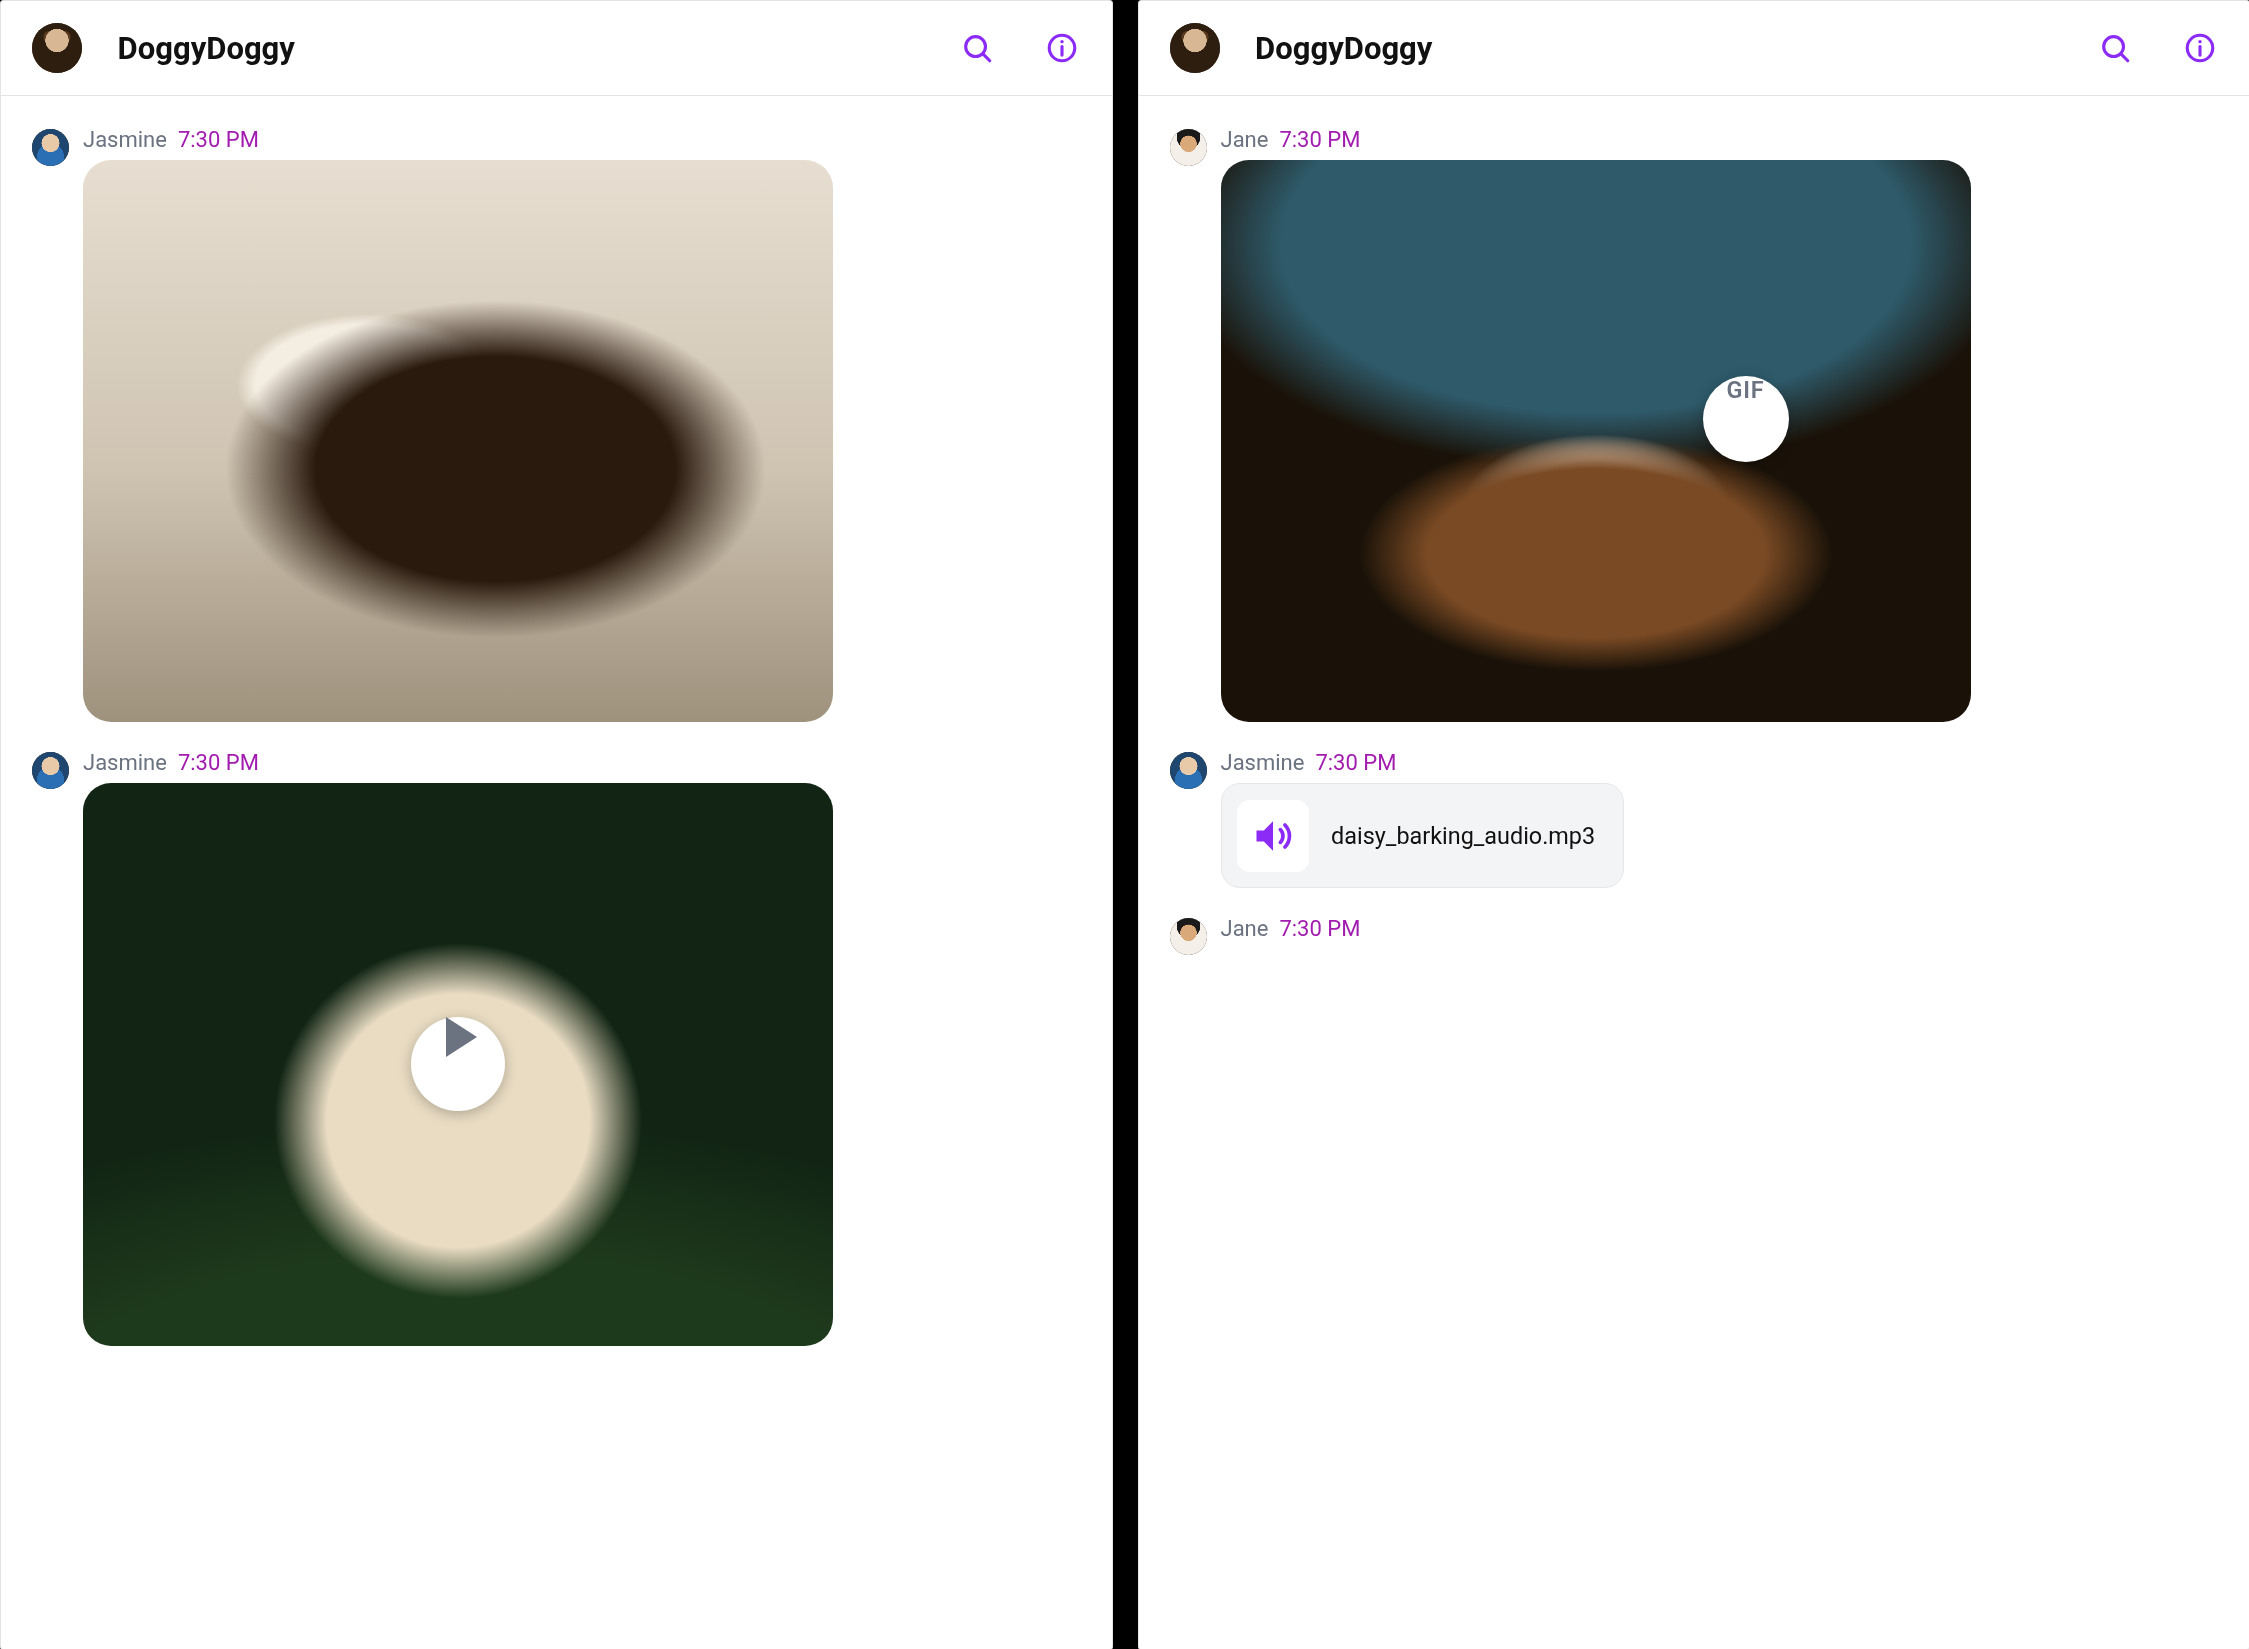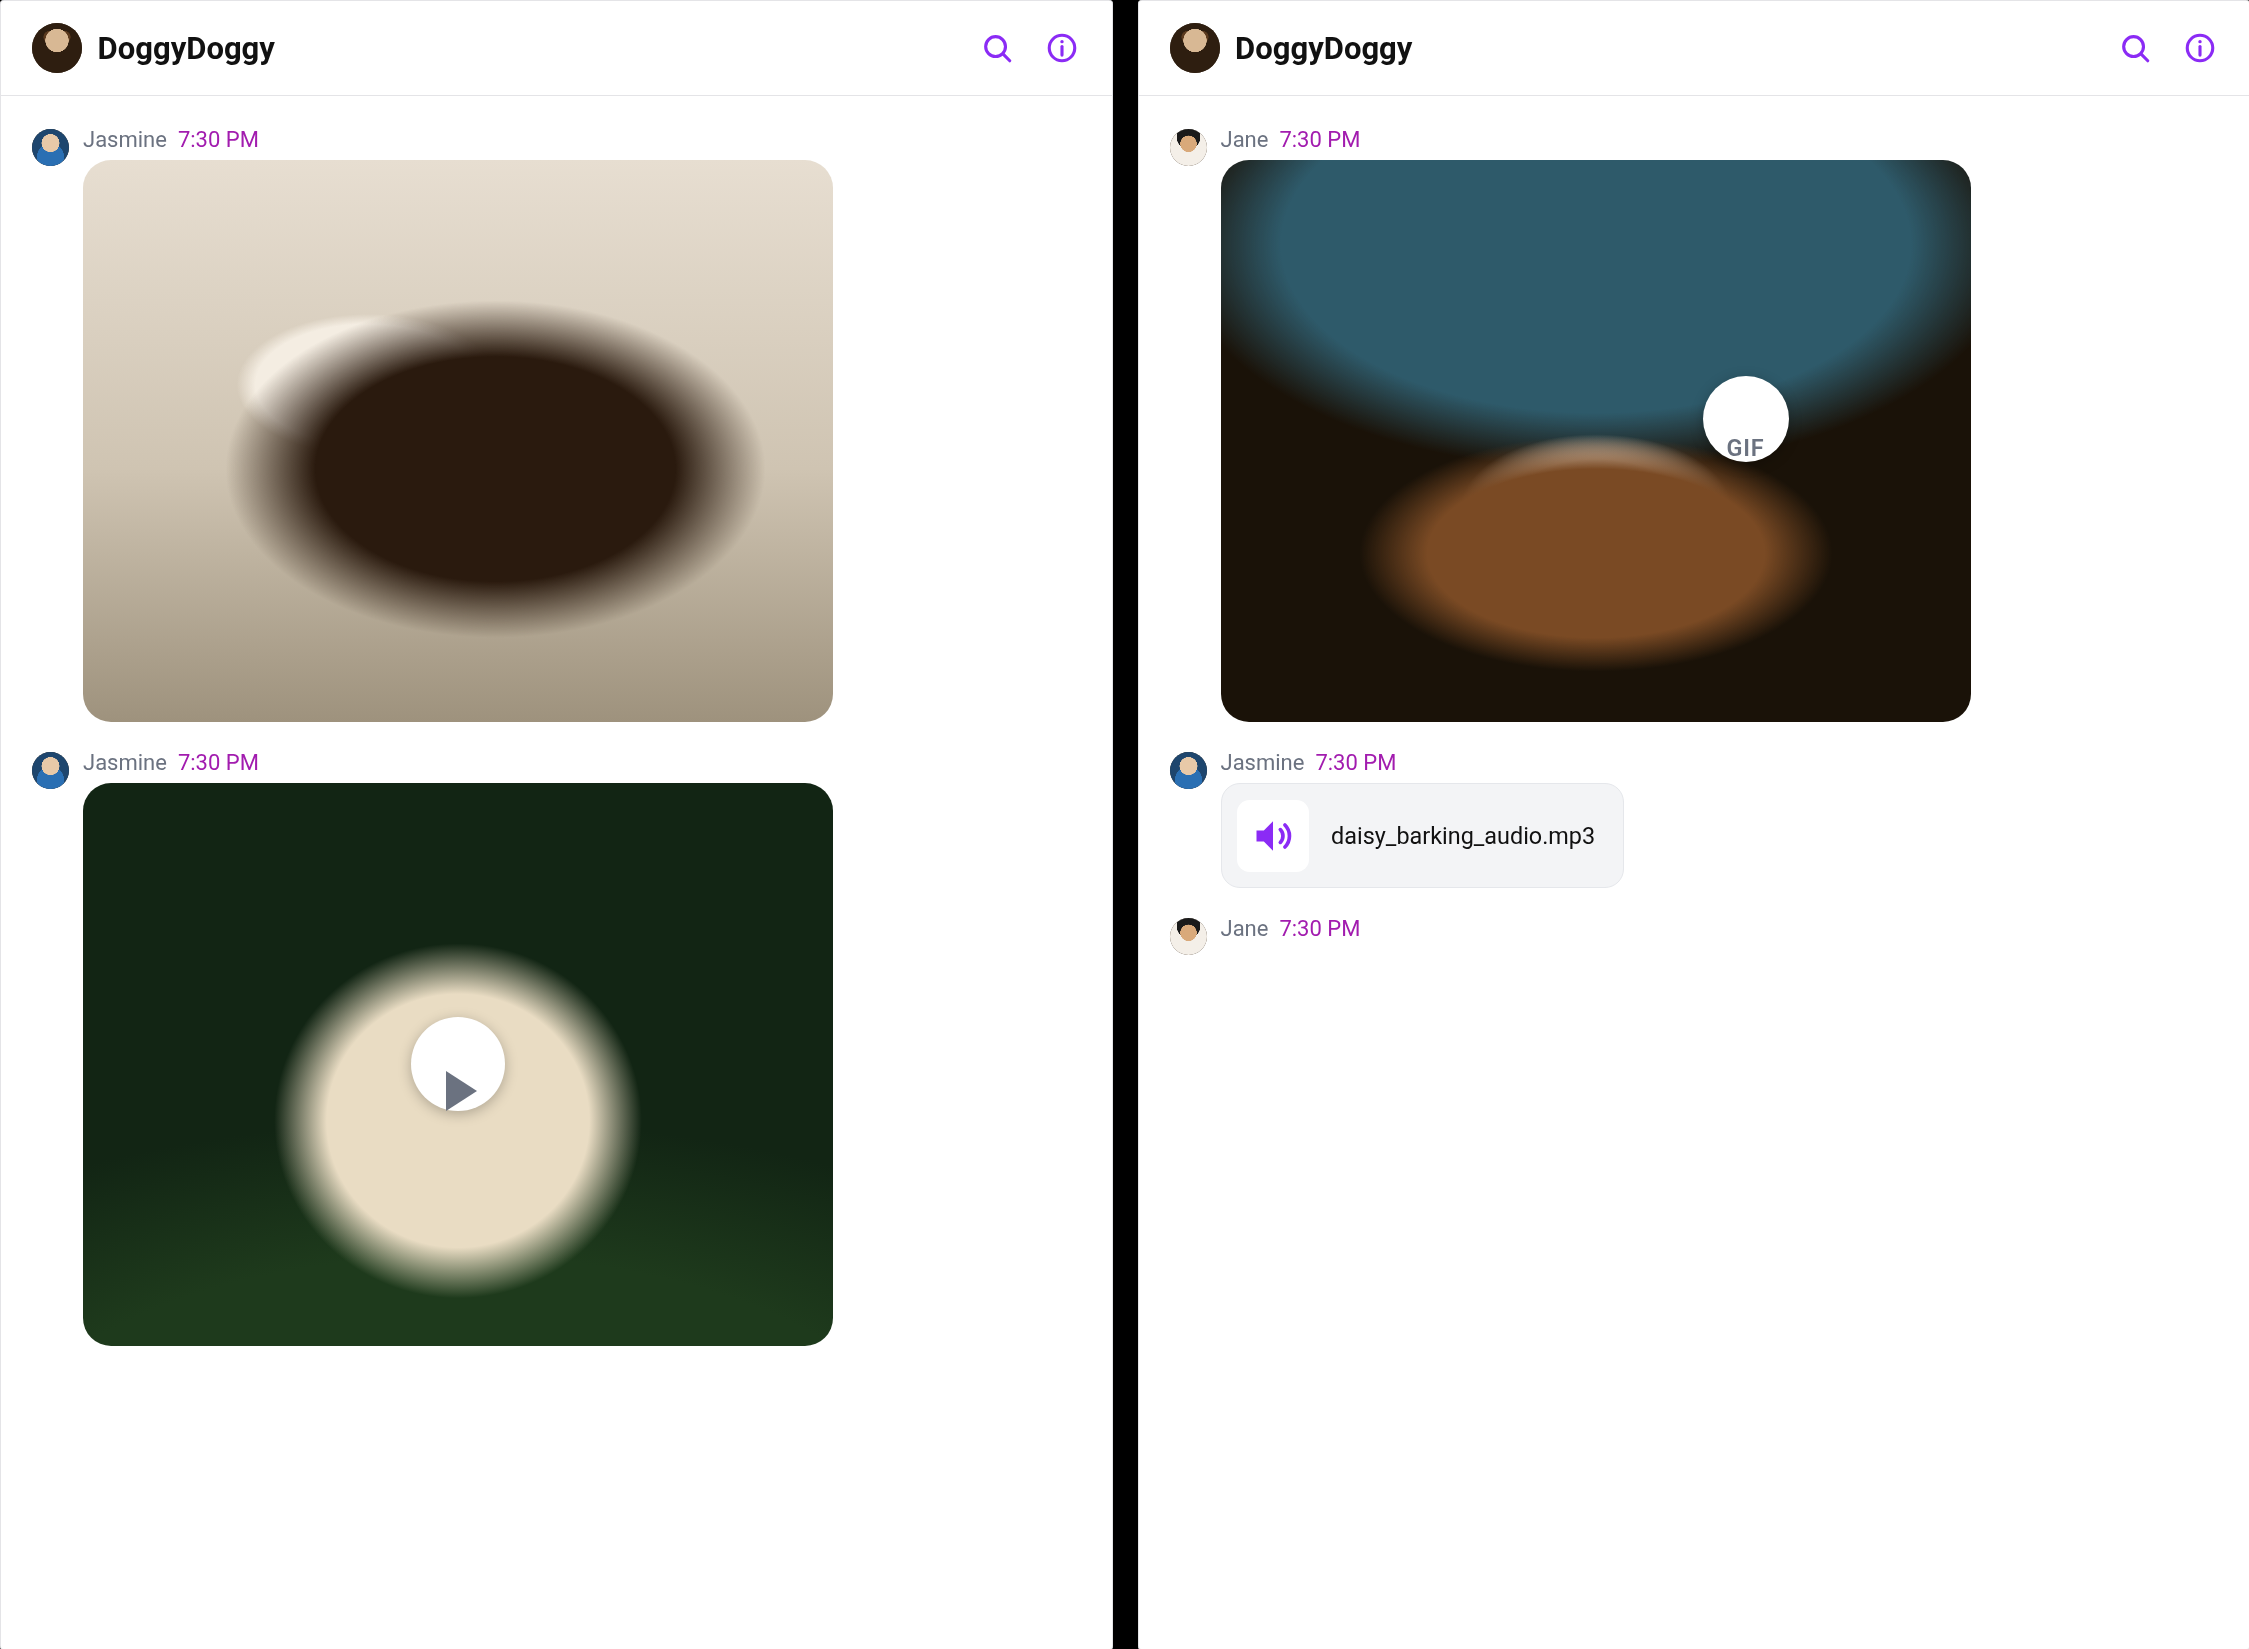--- a/index.html
+++ b/index.html
@@ -24,20 +24,21 @@
   .divider-vertical {
     width: 25px;
     background: #000;
   }
   
   .chat-header {
     display: flex;
     align-items: center;
     padding: 22px 31px;
     border-bottom: 1.6px solid #e4e4e7;
+    gap: 20px;
   }
   .avatar {
     width: 50px;
     height: 50px;
     border-radius: 50%;
     background: #3a2a1a;
     flex-shrink: 0;
     overflow: hidden;
     position: relative;
   }
@@ -128,21 +129,21 @@
       radial-gradient(ellipse 70% 50% at 50% 15%, #2e5a6a 0 60%, transparent 80%),
       linear-gradient(#1a1208,#1a1208);
   }
   .overlay-btn {
     position:absolute;
     top:50%; left:50%;
     transform:translate(-50%,-50%);
     width:94px; height:94px;
     border-radius:50%;
     background:#fff;
-    display:flex; align-items:flex-end; justify-content:center;
+    display:flex; align-items:flex-start; justify-content:center;
     box-shadow: 0 3.1px 12.5px rgba(0,0,0,.25);
   }
   .overlay-btn.gif-badge { width:86px; height:86px; left:70%; top:46%; }
   .play-tri {
     width:0; height:0;
     border-left: 31px solid #6b7280;
     border-top: 20.3px solid transparent;
     border-bottom: 20.3px solid transparent;
     margin-left:7.8px;
   }

